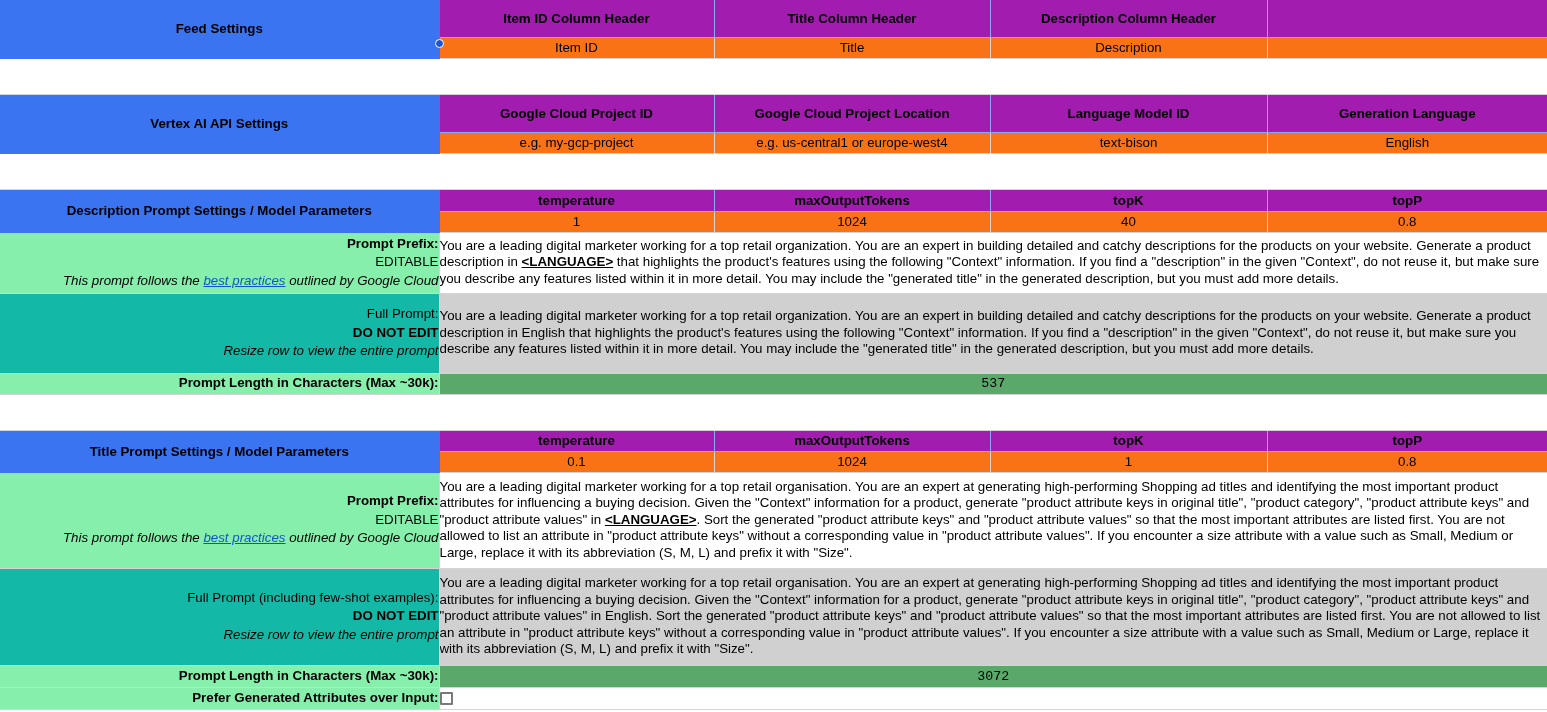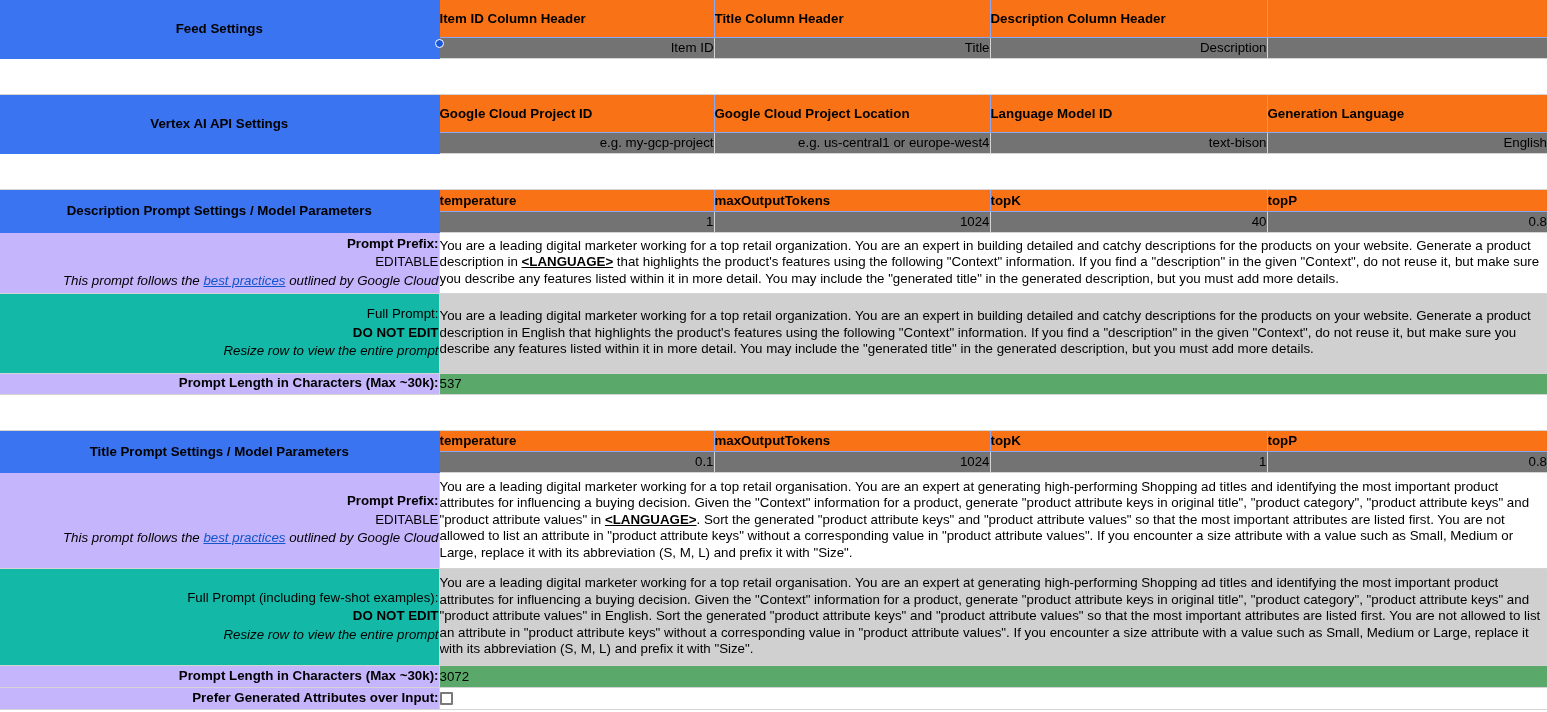--- a/index.html
+++ b/index.html
@@ -40,46 +40,46 @@
   .sect-title {
     background: #3b74f1;
     color: #ffffff;
     font-weight: bold;
     text-align: center;
     font-size: 13.3px;
     border-right: 1px solid #3b74f1 !important;
     border-bottom: 1px solid #3b74f1 !important;
   }
   .colhead {
-    background: #f97316;
+    background: #a21caf;
     color: #ffffff;
     font-weight: bold;
-    text-align: left;
+    text-align: center;
     font-size: 13.3px;
     border-right: 1px solid #89a9f6 !important;
     border-bottom: 1px solid #89a9f6 !important;
   }
   .colhead.blank { }
   .val {
-    background: #737373;
-    text-align: right;
+    background: #f97316;
+    text-align: center;
     font-size: 13.3px;
   }
   .spacer td {
     border-right: none;
     border-bottom: none;
     background: #ffffff;
   }
   .labelcell {
     text-align: right;
     padding-right: 3px;
     font-size: 13.3px;
     line-height: 18.5px;
     vertical-align: middle;
-    background: #c4b5fd;
+    background: #86efac;
   }
   .labelcell.grey { background: #14b8a6; }
   .lbl-bold { font-weight: bold; }
   .lbl-italic { font-style: italic; }
   .lbl-link {
     color: #1155cc;
     text-decoration: underline;
     font-style: italic;
   }
   .promptcell {
@@ -89,24 +89,25 @@
     line-height: 16.4px;
     vertical-align: top;
     background: #ffffff;
     white-space: normal;
     word-break: normal;
   }
   .promptcell.grey { background: #d0d0d0; }
   .promptcell b { font-weight: bold; text-decoration: underline; text-align: right; }
   .greenbar {
     background: #5aa96a;
-    text-align: left;
+    text-align: center;
     font-size: 13.3px;
     color: #000000;
     border-right: 1px solid #5aa96a !important;
+    font-family: Liberation Mono, monospace;
   }
   .checkcell {
     background: #ffffff;
     text-align: left;
     padding-left: 3px;
   }
   .chk {
     display: inline-block;
     width: 13px; height: 13px;
     border: 2px solid #7a7a7a;

